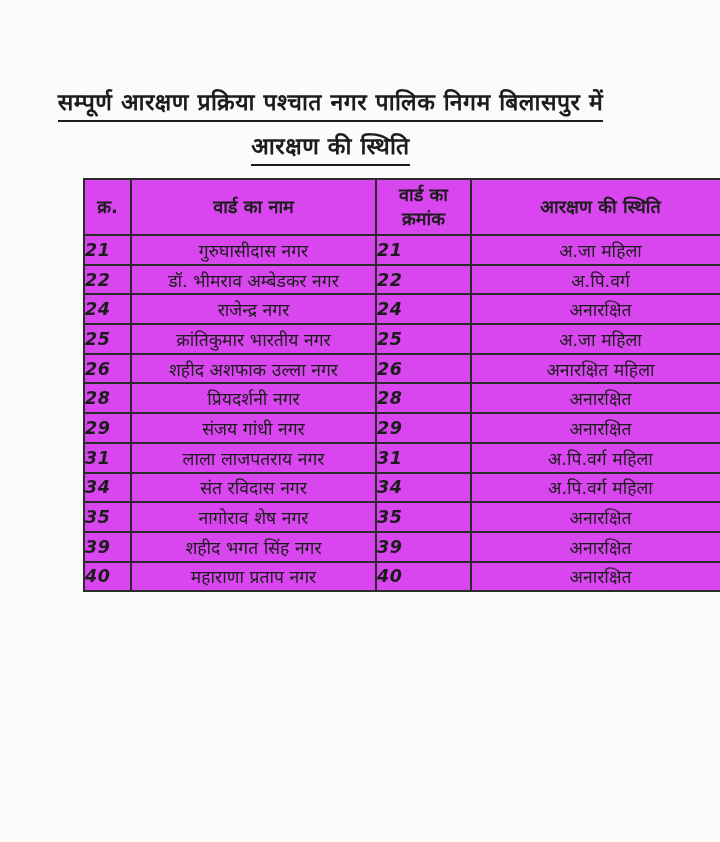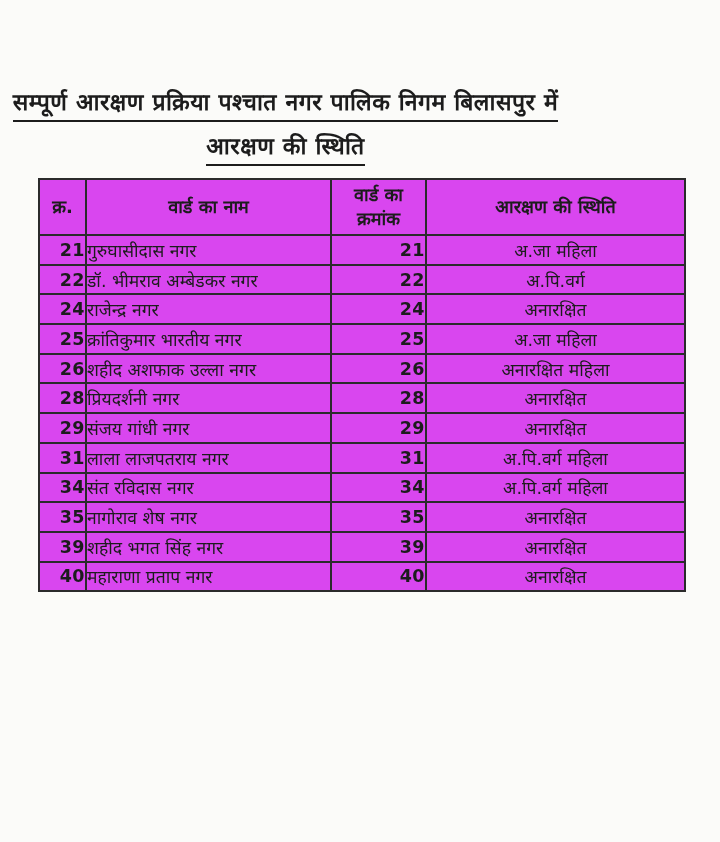--- a/index.html
+++ b/index.html
@@ -9,20 +9,21 @@
     height: 842px;
     background: #fbfbf9;
     font-family: "DejaVu Sans", "Liberation Sans", sans-serif;
     color: #1c1c1c;
     overflow: hidden;
   }
   .page {
     position: relative;
     width: 571px;
     height: 842px;
+    margin-left: 45px;
   }
   .title-block {
     position: absolute;
     top: 88px;
     left: 0;
     right: 0;
     text-align: center;
   }
   .title-line {
     display: block;
@@ -61,26 +62,27 @@
     white-space: normal;
     line-height: 24px;
     padding: 0 2px;
   }
   table.ward-table td {
     height: 27.7px;
     font-size: 17.5px;
     padding: 0;
   }
   td.cell-sn, td.cell-ward-no {
-    text-align: right;
+    text-align: left;
     font-weight: 600;
     letter-spacing: 0.5px;
+    font-style: italic;
   }
   td.cell-name {
-    text-align: left;
+    text-align: center;
     padding-left: 9px;
   }
   td.cell-status {
     text-align: center;
   }
 </style>
 </head>
 <body>
 
 <div class="page">

